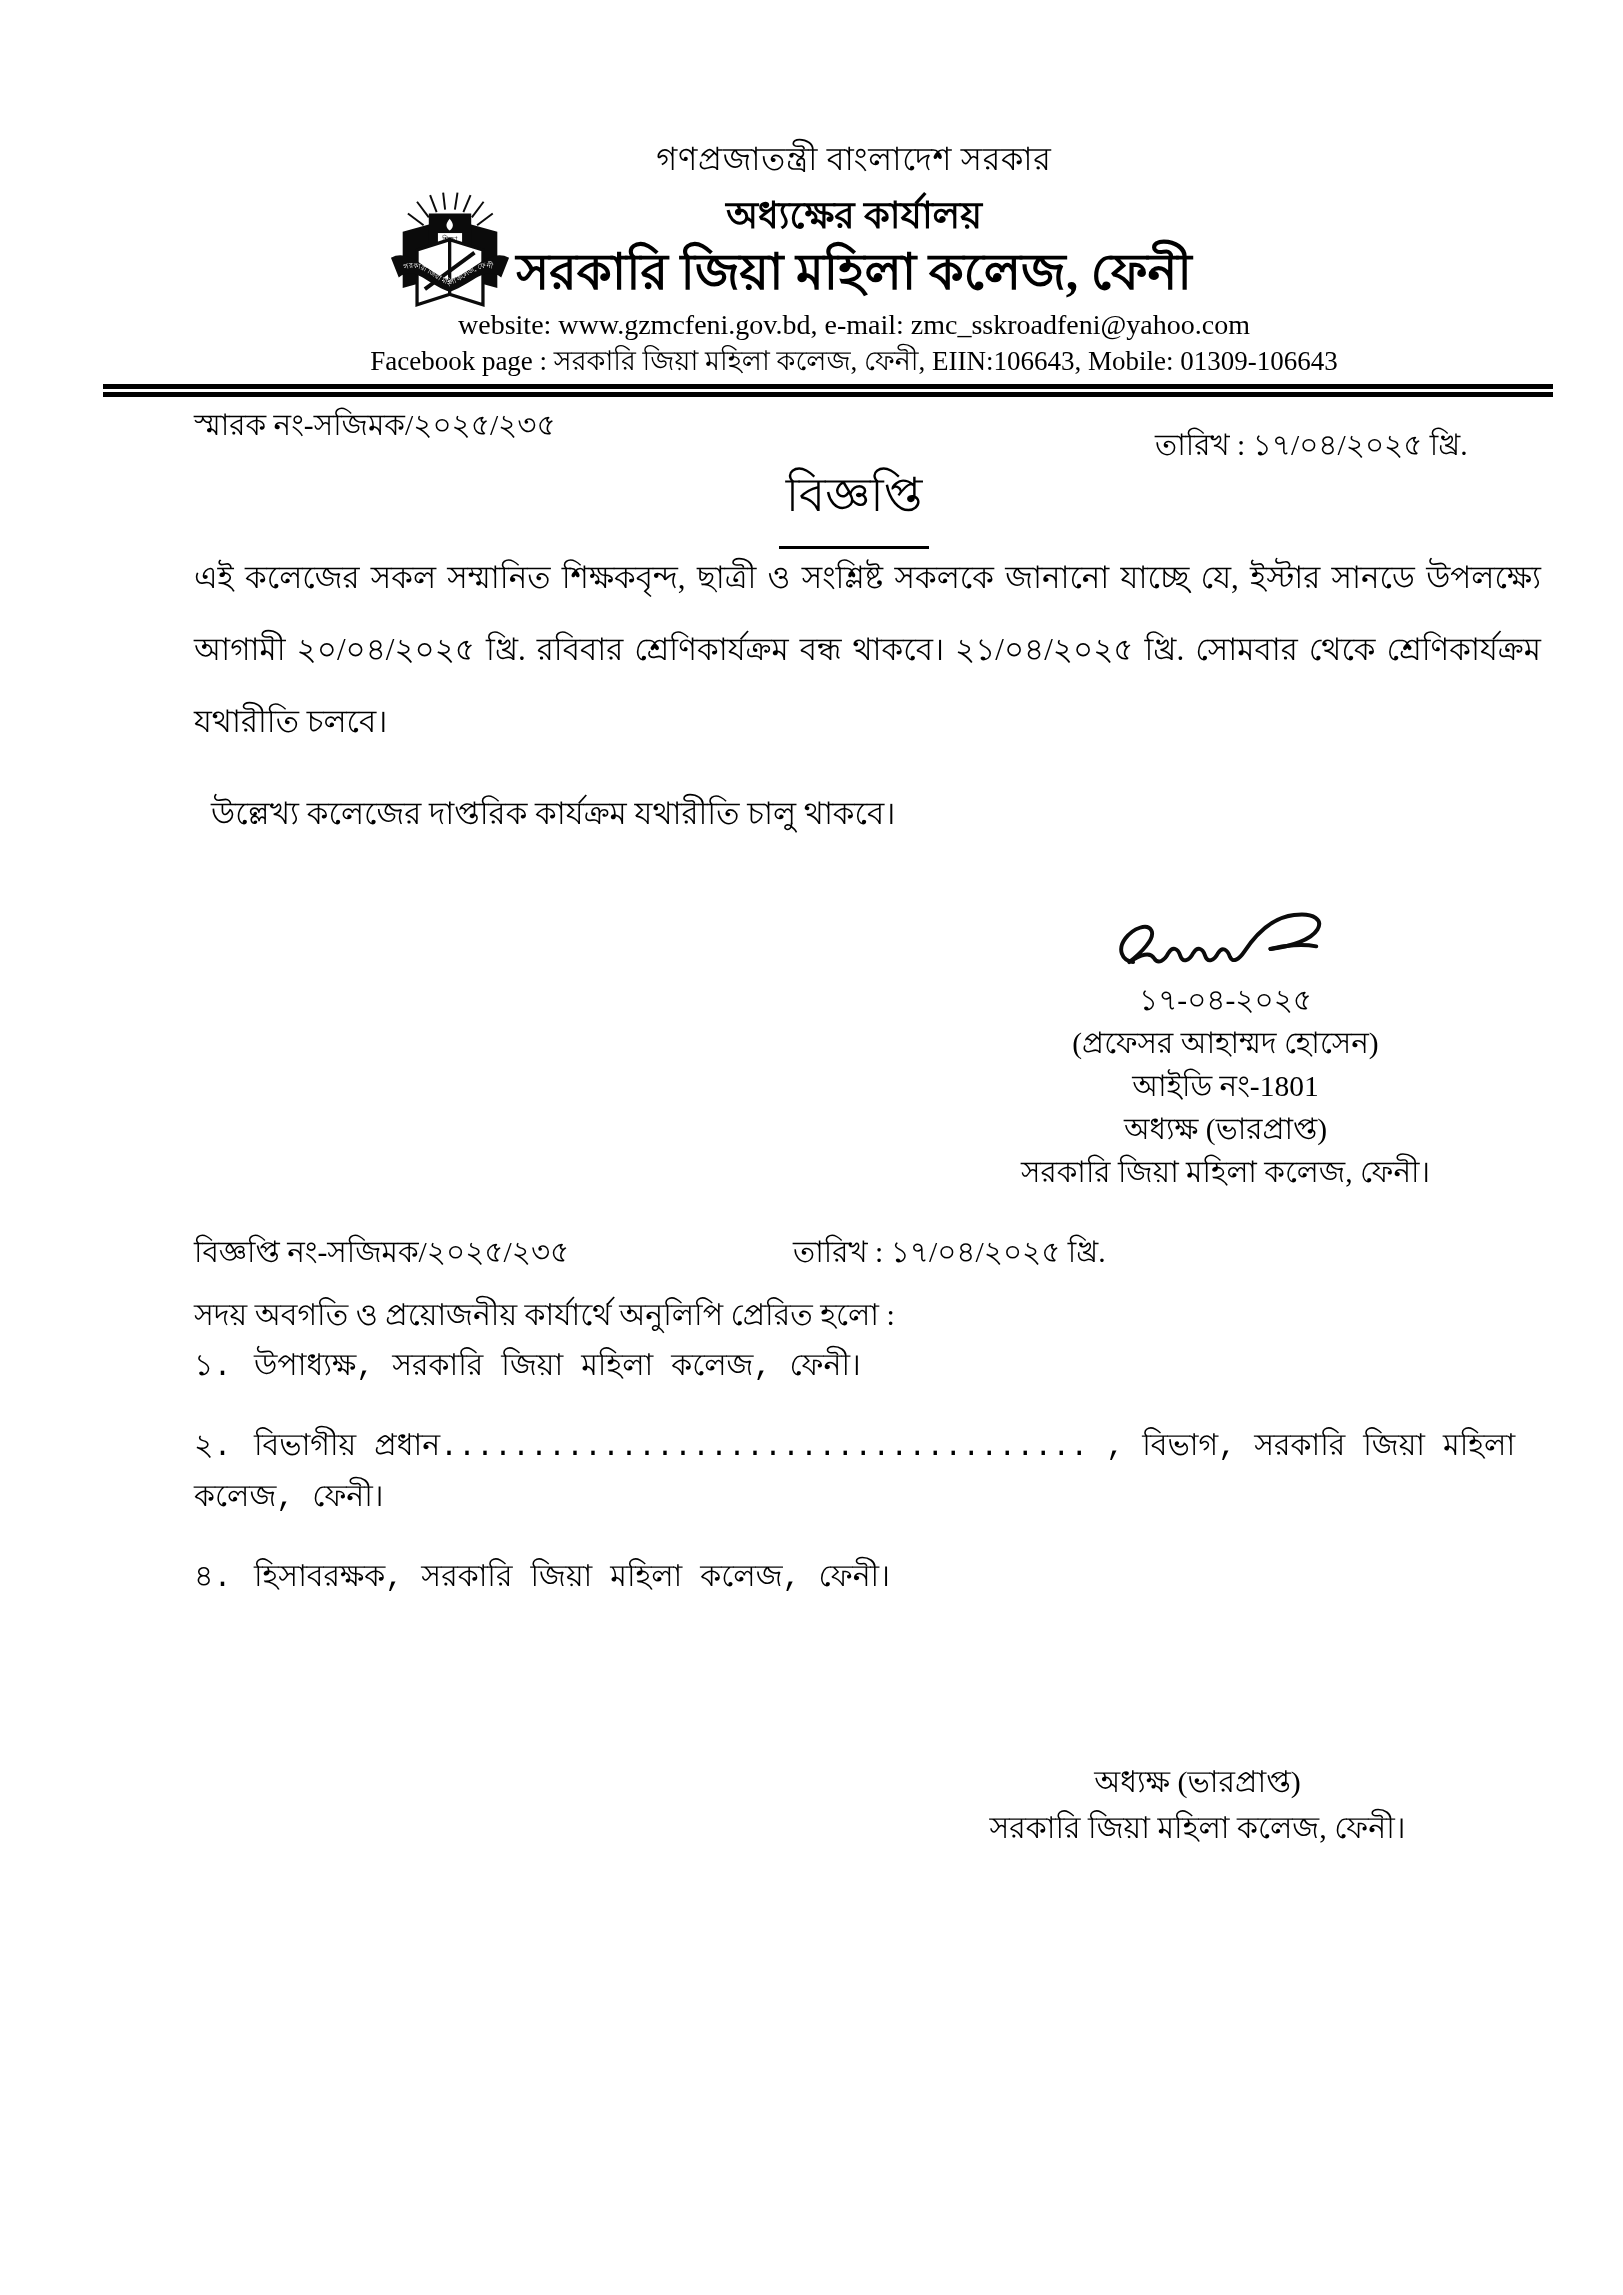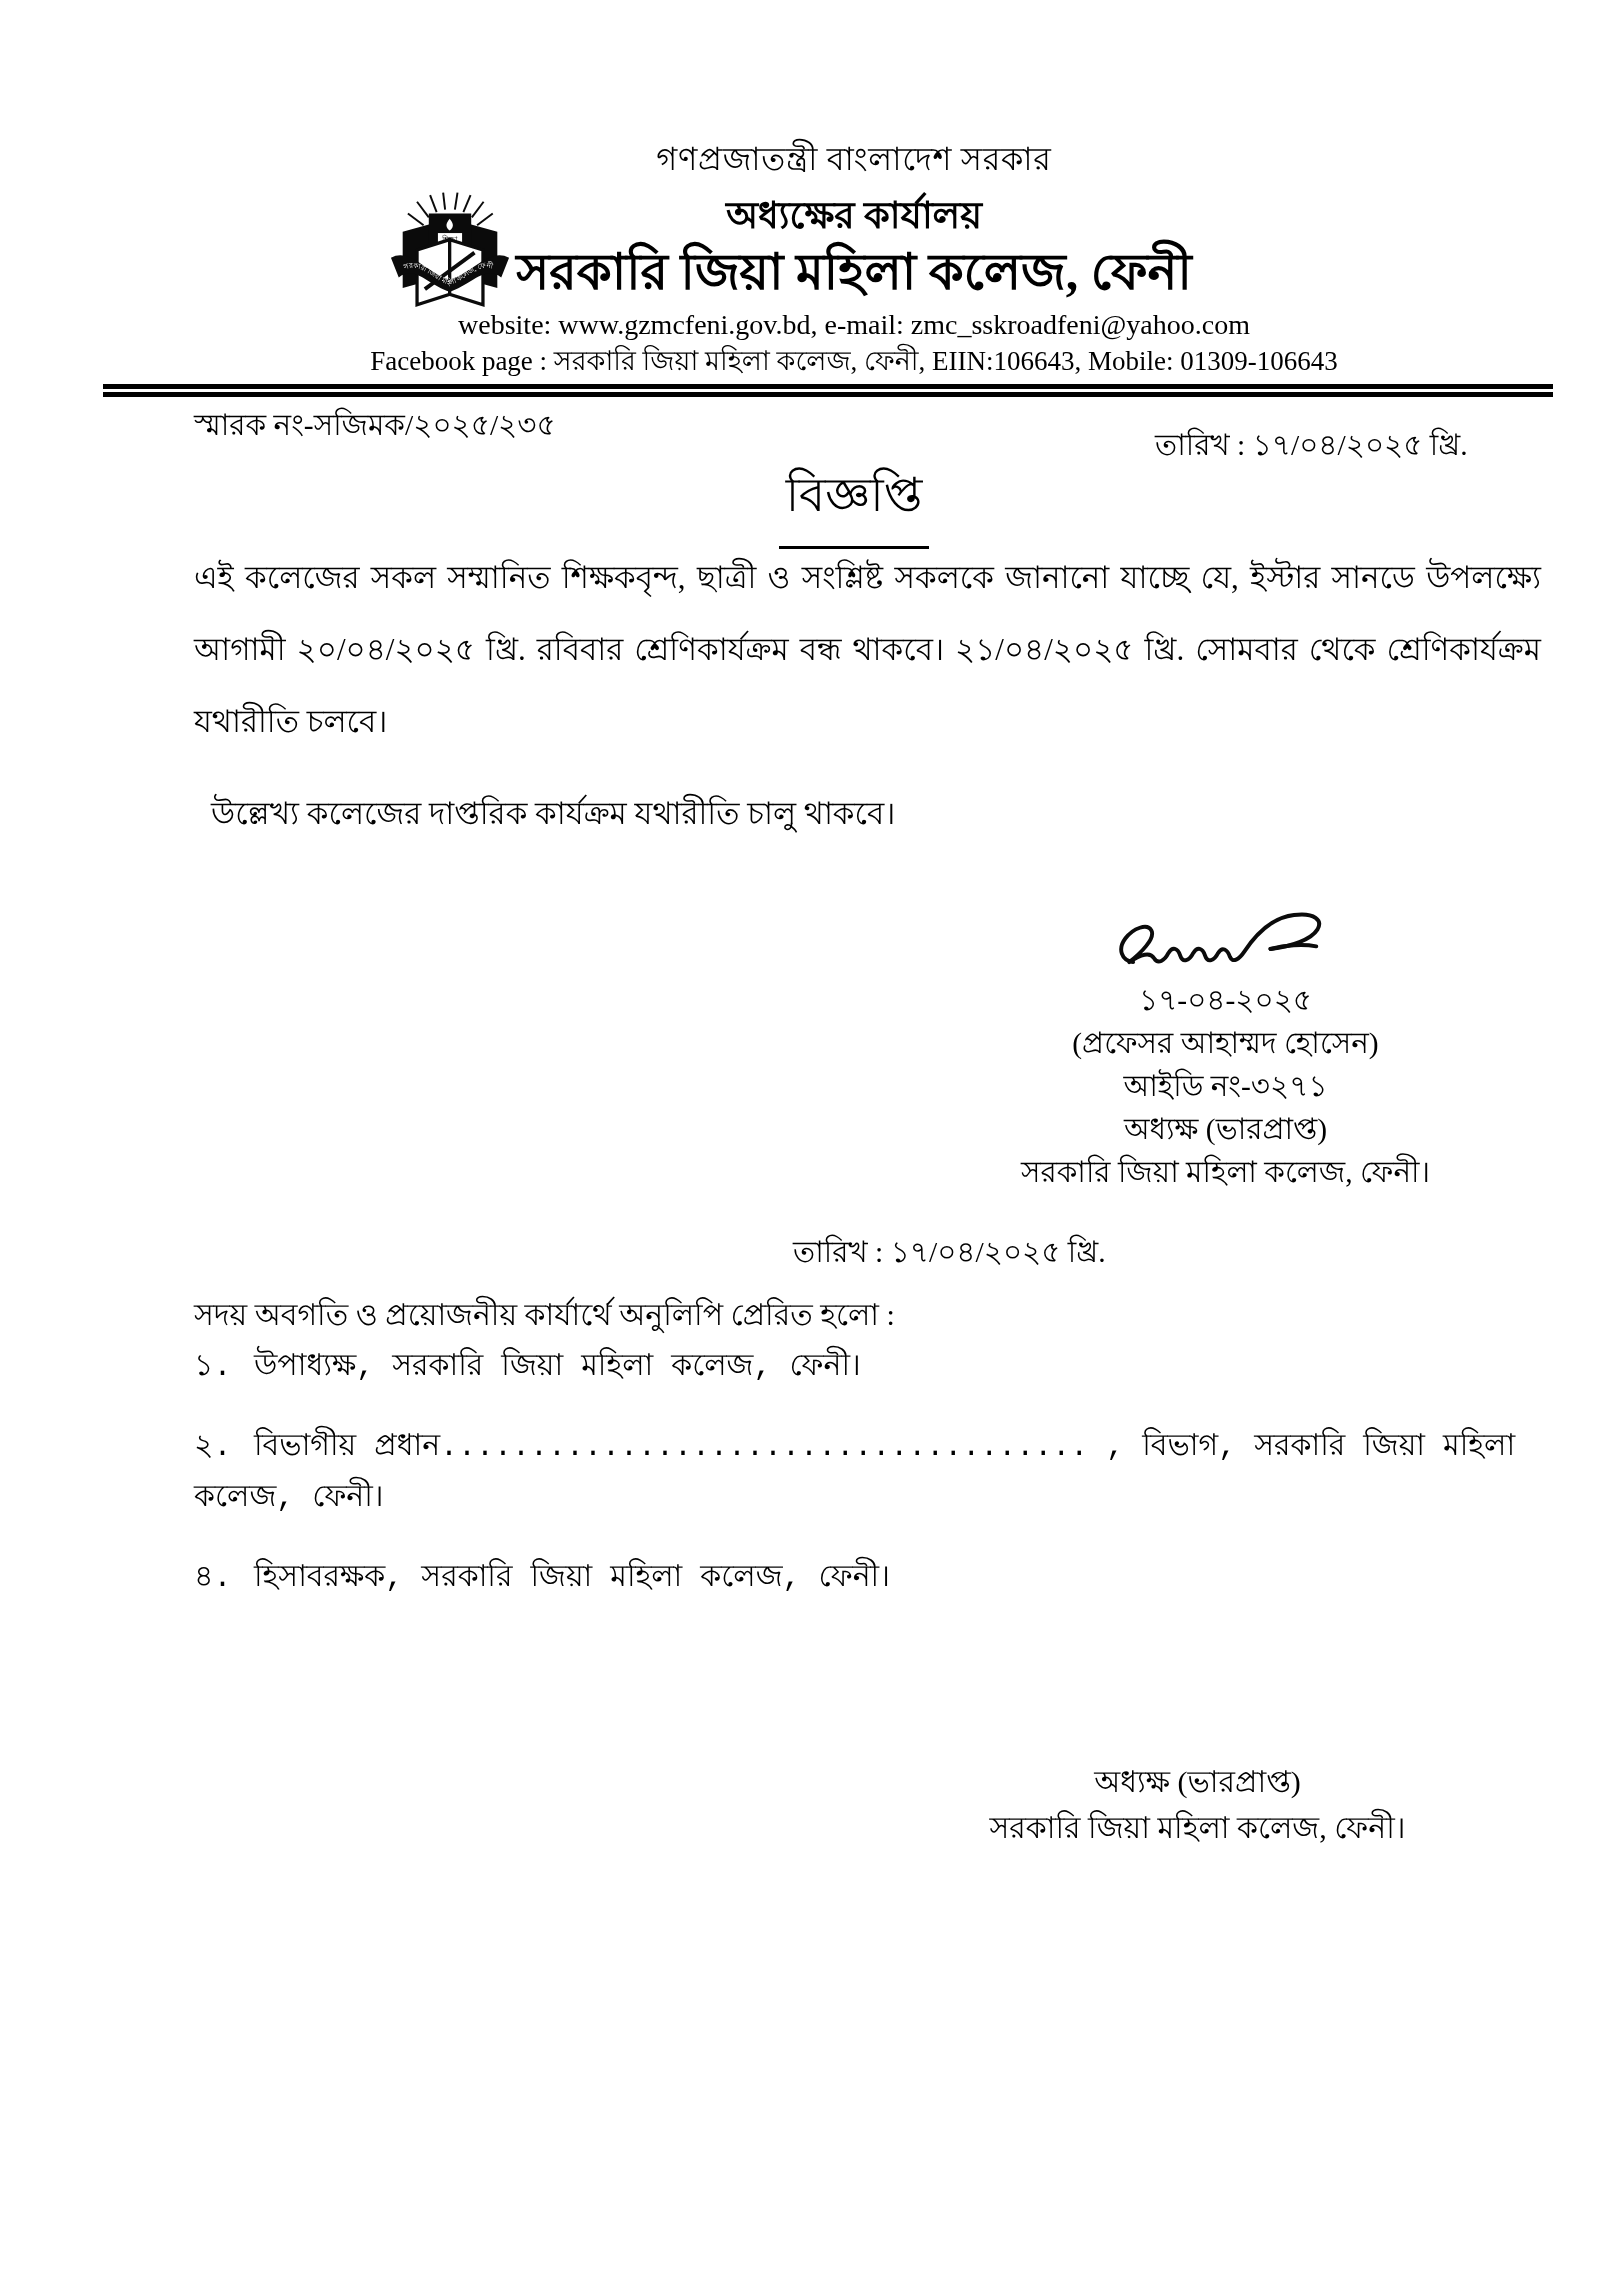--- a/index.html
+++ b/index.html
@@ -95,25 +95,26 @@
   <p class="abs para1">এই কলেজের সকল সম্মানিত শিক্ষকবৃন্দ, ছাত্রী ও সংশ্লিষ্ট সকলকে জানানো যাচ্ছে যে, ইস্টার সানডে উপলক্ষ্যে আগামী ২০/০৪/২০২৫ খ্রি. রবিবার শ্রেণিকার্যক্রম বন্ধ থাকবে। ২১/০৪/২০২৫ খ্রি. সোমবার থেকে শ্রেণিকার্যক্রম যথারীতি চলবে।</p>
   <p class="abs para2">উল্লেখ্য কলেজের দাপ্তরিক কার্যক্রম যথারীতি চালু থাকবে।</p>
 
   <div class="abs sign-block">
     <svg class="sign-svg" viewBox="0 0 400 130" aria-hidden="true">
       <path class="ink" stroke-width="6" d="M58,98 C40,96 34,78 46,62 C58,46 80,38 86,50 C92,62 70,84 52,98 C70,86 84,82 90,92 C96,102 106,96 112,84 C118,74 126,76 130,88 C134,100 144,96 150,84 C156,74 164,76 168,88 C172,100 182,96 188,84 C194,74 202,78 206,90 C210,100 220,94 228,82 C244,58 268,30 304,26 C336,22 348,34 340,48 C330,64 300,74 268,78"></path>
       <path class="ink" stroke-width="6" d="M268,78 C290,72 318,70 338,74"></path>
     </svg>
     <div>১৭-০৪-২০২৫</div>
     <div>(প্রফেসর আহাম্মদ হোসেন)</div>
-    <div>আইডি নং-৩২৭১</div>
+    <div>আইডি নং-1801</div>
     <div>অধ্যক্ষ (ভারপ্রাপ্ত)</div>
     <div>সরকারি জিয়া মহিলা কলেজ, ফেনী।</div>
   </div>
 
+  <div class="abs copy-no">বিজ্ঞপ্তি নং-সজিমক/২০২৫/২৩৫</div>
   <div class="abs copy-date">তারিখ : ১৭/০৪/২০২৫ খ্রি.</div>
   <div class="abs copy-intro">সদয় অবগতি ও প্রয়োজনীয় কার্যার্থে অনুলিপি প্রেরিত হলো :</div>
 
   <ol class="abs copy-list">
     <li>
       <span class="no">১.</span><span>উপাধ্যক্ষ, সরকারি জিয়া মহিলা কলেজ, ফেনী।</span>
     </li>
     <li>
       <span class="no">২.</span><span>বিভাগীয় প্রধান.................................... , বিভাগ, সরকারি জিয়া মহিলা কলেজ, ফেনী।</span>
     </li>

